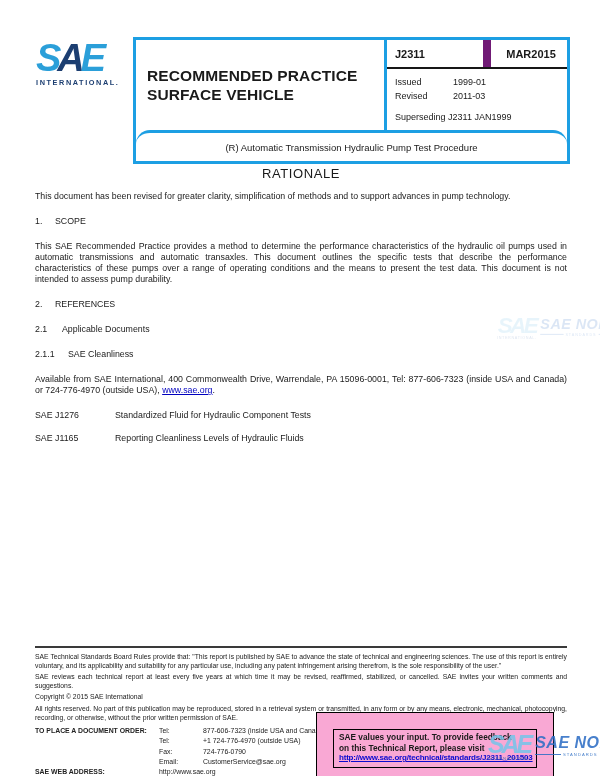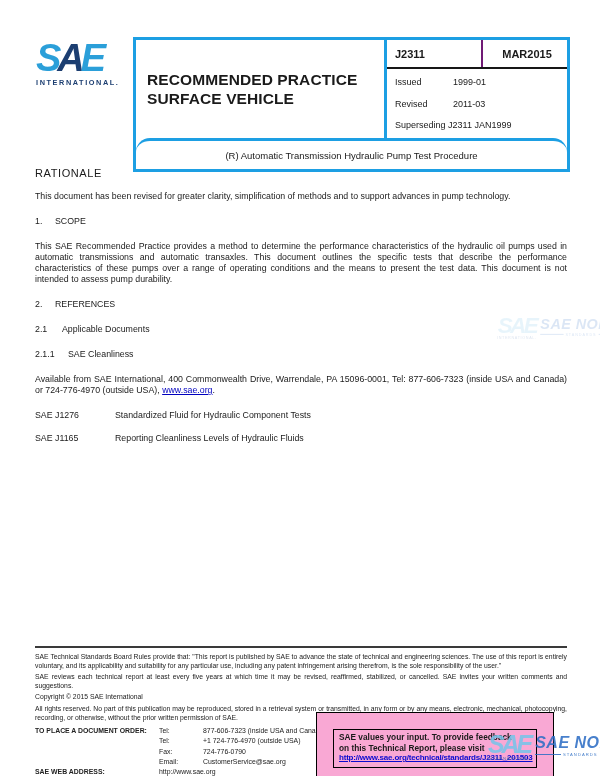--- a/index.html
+++ b/index.html
@@ -16,30 +16,30 @@
   .sae-letters .lt { color:#2b9fd9; }
   .sae-letters .dk { color:#1c3e71; }
   .sae-intl { font-weight:700; font-size:7.3px; letter-spacing:1.6px; color:#1c3e71; margin-top:2px; }
 
   .head-table { position:absolute; left:133px; top:37px; width:437px; border:3px solid #1d9fe3; background:#fff; }
   .head-main { display:flex; min-height:87px; }
   .title-cell { flex:1; padding:6px 8px 6px 11px; font-size:15.5px; font-weight:700; line-height:1.27;
                 display:flex; flex-direction:column; justify-content:center; letter-spacing:0.1px; }
   .head-right { width:183px; border-left:3px solid #1d9fe3; display:flex; flex-direction:column; }
   .code-row { display:flex; border-bottom:2px solid #161616; }
-  .code-cell { flex:1; padding:8px 8px 7px 8px; font-weight:700; font-size:11px; border-right:2px solid #701a75; }
-  .date-cell { width:84px; padding:8px 0 7px 4px; font-weight:700; font-size:11px; text-align:center; }
+  .code-cell { flex:1; padding:8px 8px 7px 8px; font-weight:700; font-size:11px; border-right:8px solid #701a75; }
+  .date-cell { width:76px; padding:8px 0 7px 4px; font-weight:700; font-size:11px; text-align:center; }
   .issue-block { padding:7px 8px 7px 8px; font-size:9px; line-height:1.35; }
-  .issue-grid { display:grid; grid-template-columns:58px auto; row-gap:10px; }
+  .issue-grid { display:grid; grid-template-columns:58px auto; row-gap:2px; }
   .superseding { margin-top:9px; }
   .subtitle-row { border-top:3px solid #1d9fe3; text-align:center; padding:9px 6px 8px 6px; font-size:9.5px;border-radius:14px; }
 
   
   .doc-body { position:absolute; left:35px; right:33px; top:168px; font-size:8.8px; line-height:11px; }
-  .rationale { font-size:11px; font-weight:400; letter-spacing:0.6px; margin-bottom:12px; }
+  .rationale { font-size:13px; font-weight:400; text-align:center; letter-spacing:0.6px; margin-bottom:12px; }
   .para { text-align:justify; margin-bottom:14px; }
   .sec { display:flex; font-weight:400; font-size:8.8px; margin-bottom:14px; }
   .num1 { width:20px; } .num2 { width:27px; } .num3 { width:33px; }
   .pub-row { display:flex; margin-bottom:12px;align-items:flex-end; }
   .pub-code { width:80px; }
   .pub-title { flex:1; }
   a.doclink { color:#0000bf; text-decoration:underline; }
 
   
   .doc-footer { position:absolute; left:35px; right:33px; top:646px; font-size:6.8px; line-height:8.6px; color:#222; }

